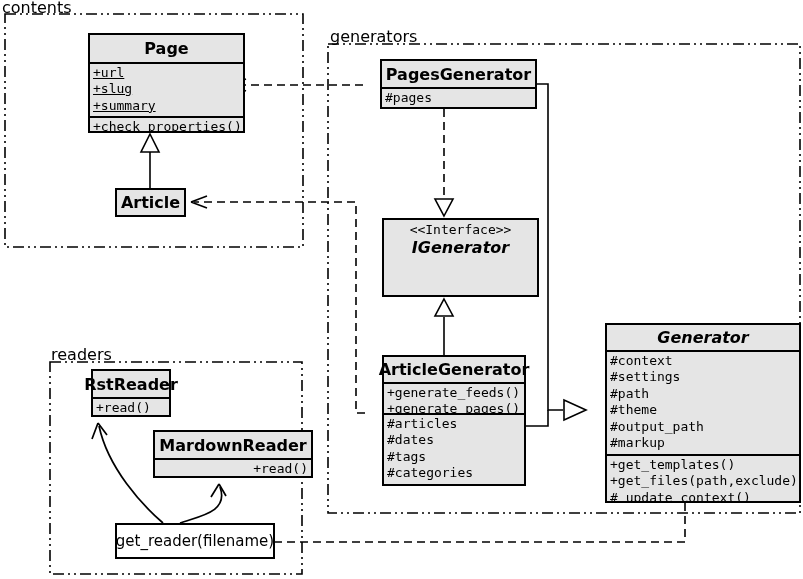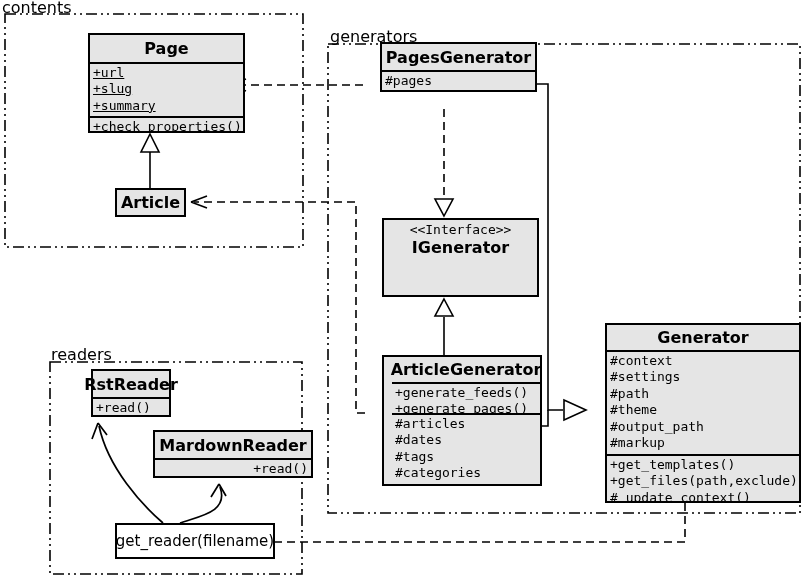--- a/index.html
+++ b/index.html
@@ -73,50 +73,50 @@
     </div>
     <div class="comp grow">
       <div class="mline">+check_properties()</div>
     </div>
   </div>
 
   <div class="box" style="left:98px;top:188px;width:71px;height:29px;">
     <div class="ctitle grow">Article</div>
   </div>
 
-  <div class="box" style="left:363px;top:42px;width:157px;height:50px;">
+  <div class="box" style="left:363px;top:59px;width:157px;height:50px;">
     <div class="ctitle" style="height:26px;">PagesGenerator</div>
     <div class="comp grow">
       <div class="mline">#pages</div>
     </div>
   </div>
 
   <div class="box" style="left:365px;top:218px;width:157px;height:79px;">
     <div class="titleblock" style="height:38px;">
       <div class="stereo">&lt;&lt;Interface&gt;&gt;</div>
-      <div class="ctitle" style="height:18px;">IGenerator</div>
+      <div class="ctitle" style="height:18px;font-style:italic;">IGenerator</div>
     </div>
   </div>
 
-  <div class="box" style="left:365px;top:355px;width:160px;height:131px;padding-left:8px;">
+  <div class="box" style="left:365px;top:355px;width:144px;height:131px;">
     <div class="ctitle" style="height:25px;">ArticleGenerator</div>
     <div class="comp grow">
       <div class="mline">+generate_feeds()</div>
       <div class="mline">+generate_pages()</div>
     </div>
     <div class="comp" style="height:68px;">
       <div class="mline">#articles</div>
       <div class="mline">#dates</div>
       <div class="mline">#tags</div>
       <div class="mline">#categories</div>
     </div>
   </div>
 
   <div class="box" style="left:588px;top:323px;width:196px;height:180px;">
-    <div class="ctitle" style="height:25px;">Generator</div>
+    <div class="ctitle" style="height:25px;font-style:italic;">Generator</div>
     <div class="comp" style="height:101px;">
       <div class="mline">#context</div>
       <div class="mline">#settings</div>
       <div class="mline">#path</div>
       <div class="mline">#theme</div>
       <div class="mline">#output_path</div>
       <div class="mline">#markup</div>
     </div>
     <div class="comp grow">
       <div class="mline">+get_templates()</div>

